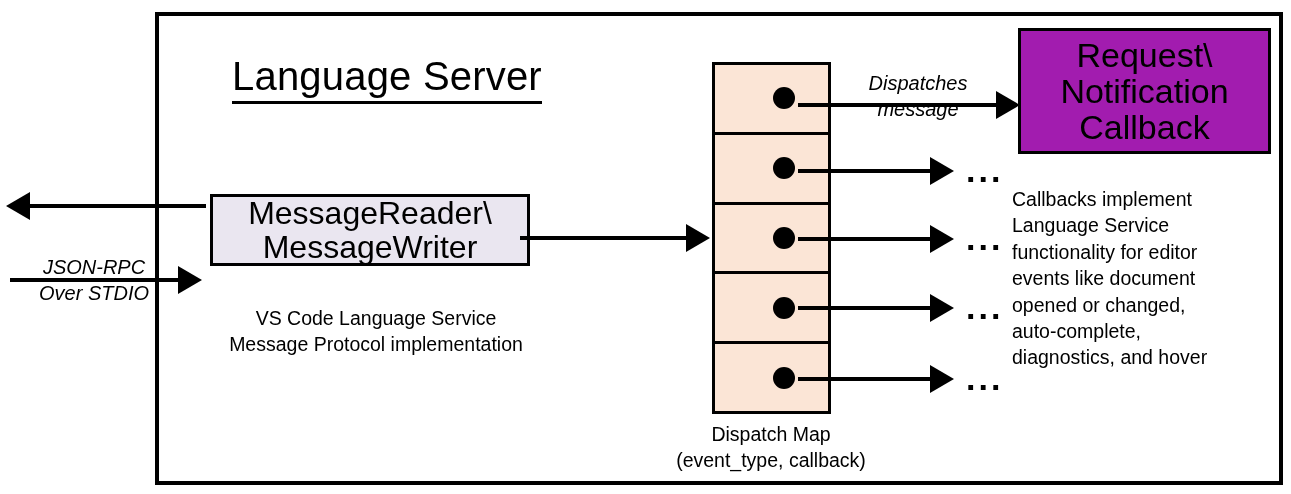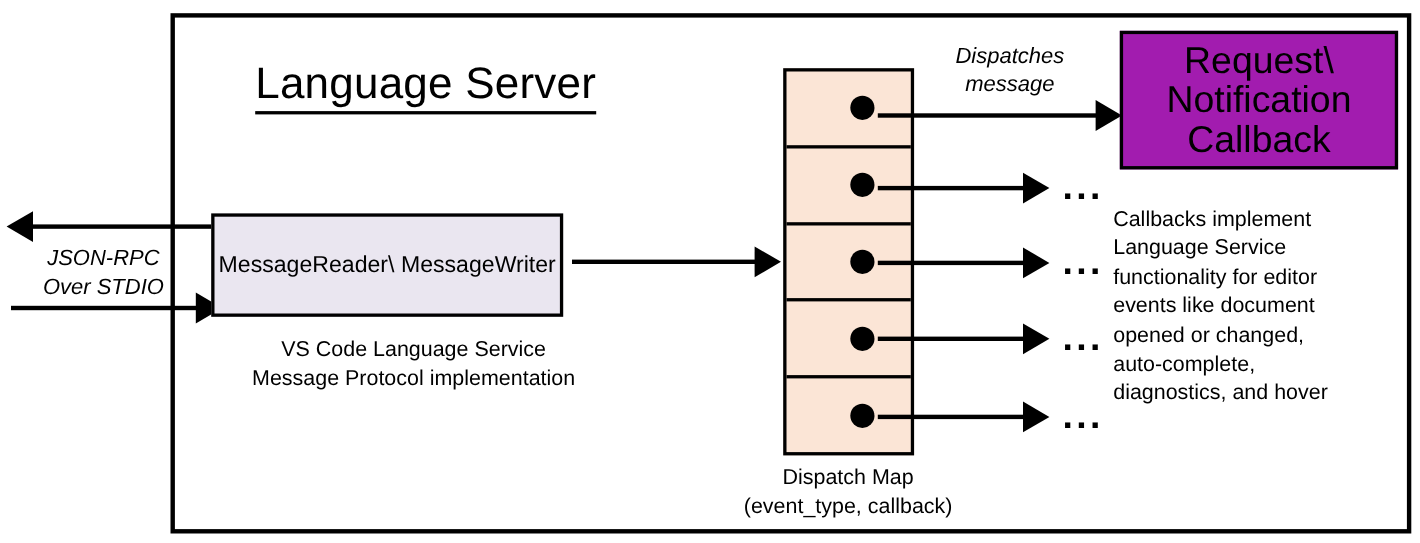--- a/index.html
+++ b/index.html
@@ -47,26 +47,26 @@
   
   .node-box {
     box-sizing: border-box;
     border: 3px solid #000000;
     display: flex;
     align-items: center;
     justify-content: center;
     text-align: center;
   }
   #message-rw-box {
-    left: 192px;
+    left: 210px;
     top: 194px;
     width: 320px;
-    height: 94px;
+    height: 72px;
     background: #eae6f0;
-    font-size: 21px;
+    font-size: 32px;
     line-height: 34px;
   }
   #callback-box {
     left: 1018px;
     top: 28px;
     width: 253px;
     height: 126px;
     background: #a21caf;
     font-size: 34px;
     line-height: 36px;
@@ -90,20 +90,21 @@
     white-space: pre-line;
   }
 
   
   .edge-label {
     font-style: italic;
     text-align: center;
     font-size: 20px;
     line-height: 26px;
     white-space: pre-line;
+    margin-top: 32px;
   }
   #jsonrpc-label { left: 14px; top: 222px; width: 160px; text-align: center; }
   #lookup-label  { left: 512px; top: 152px; width: 194px; }
   #dispatch-label{ left: 830px; top: 38px;  width: 176px; }
 
   
   #dispatch-map {
     left: 712px;
     top: 62px;
     width: 119px;

